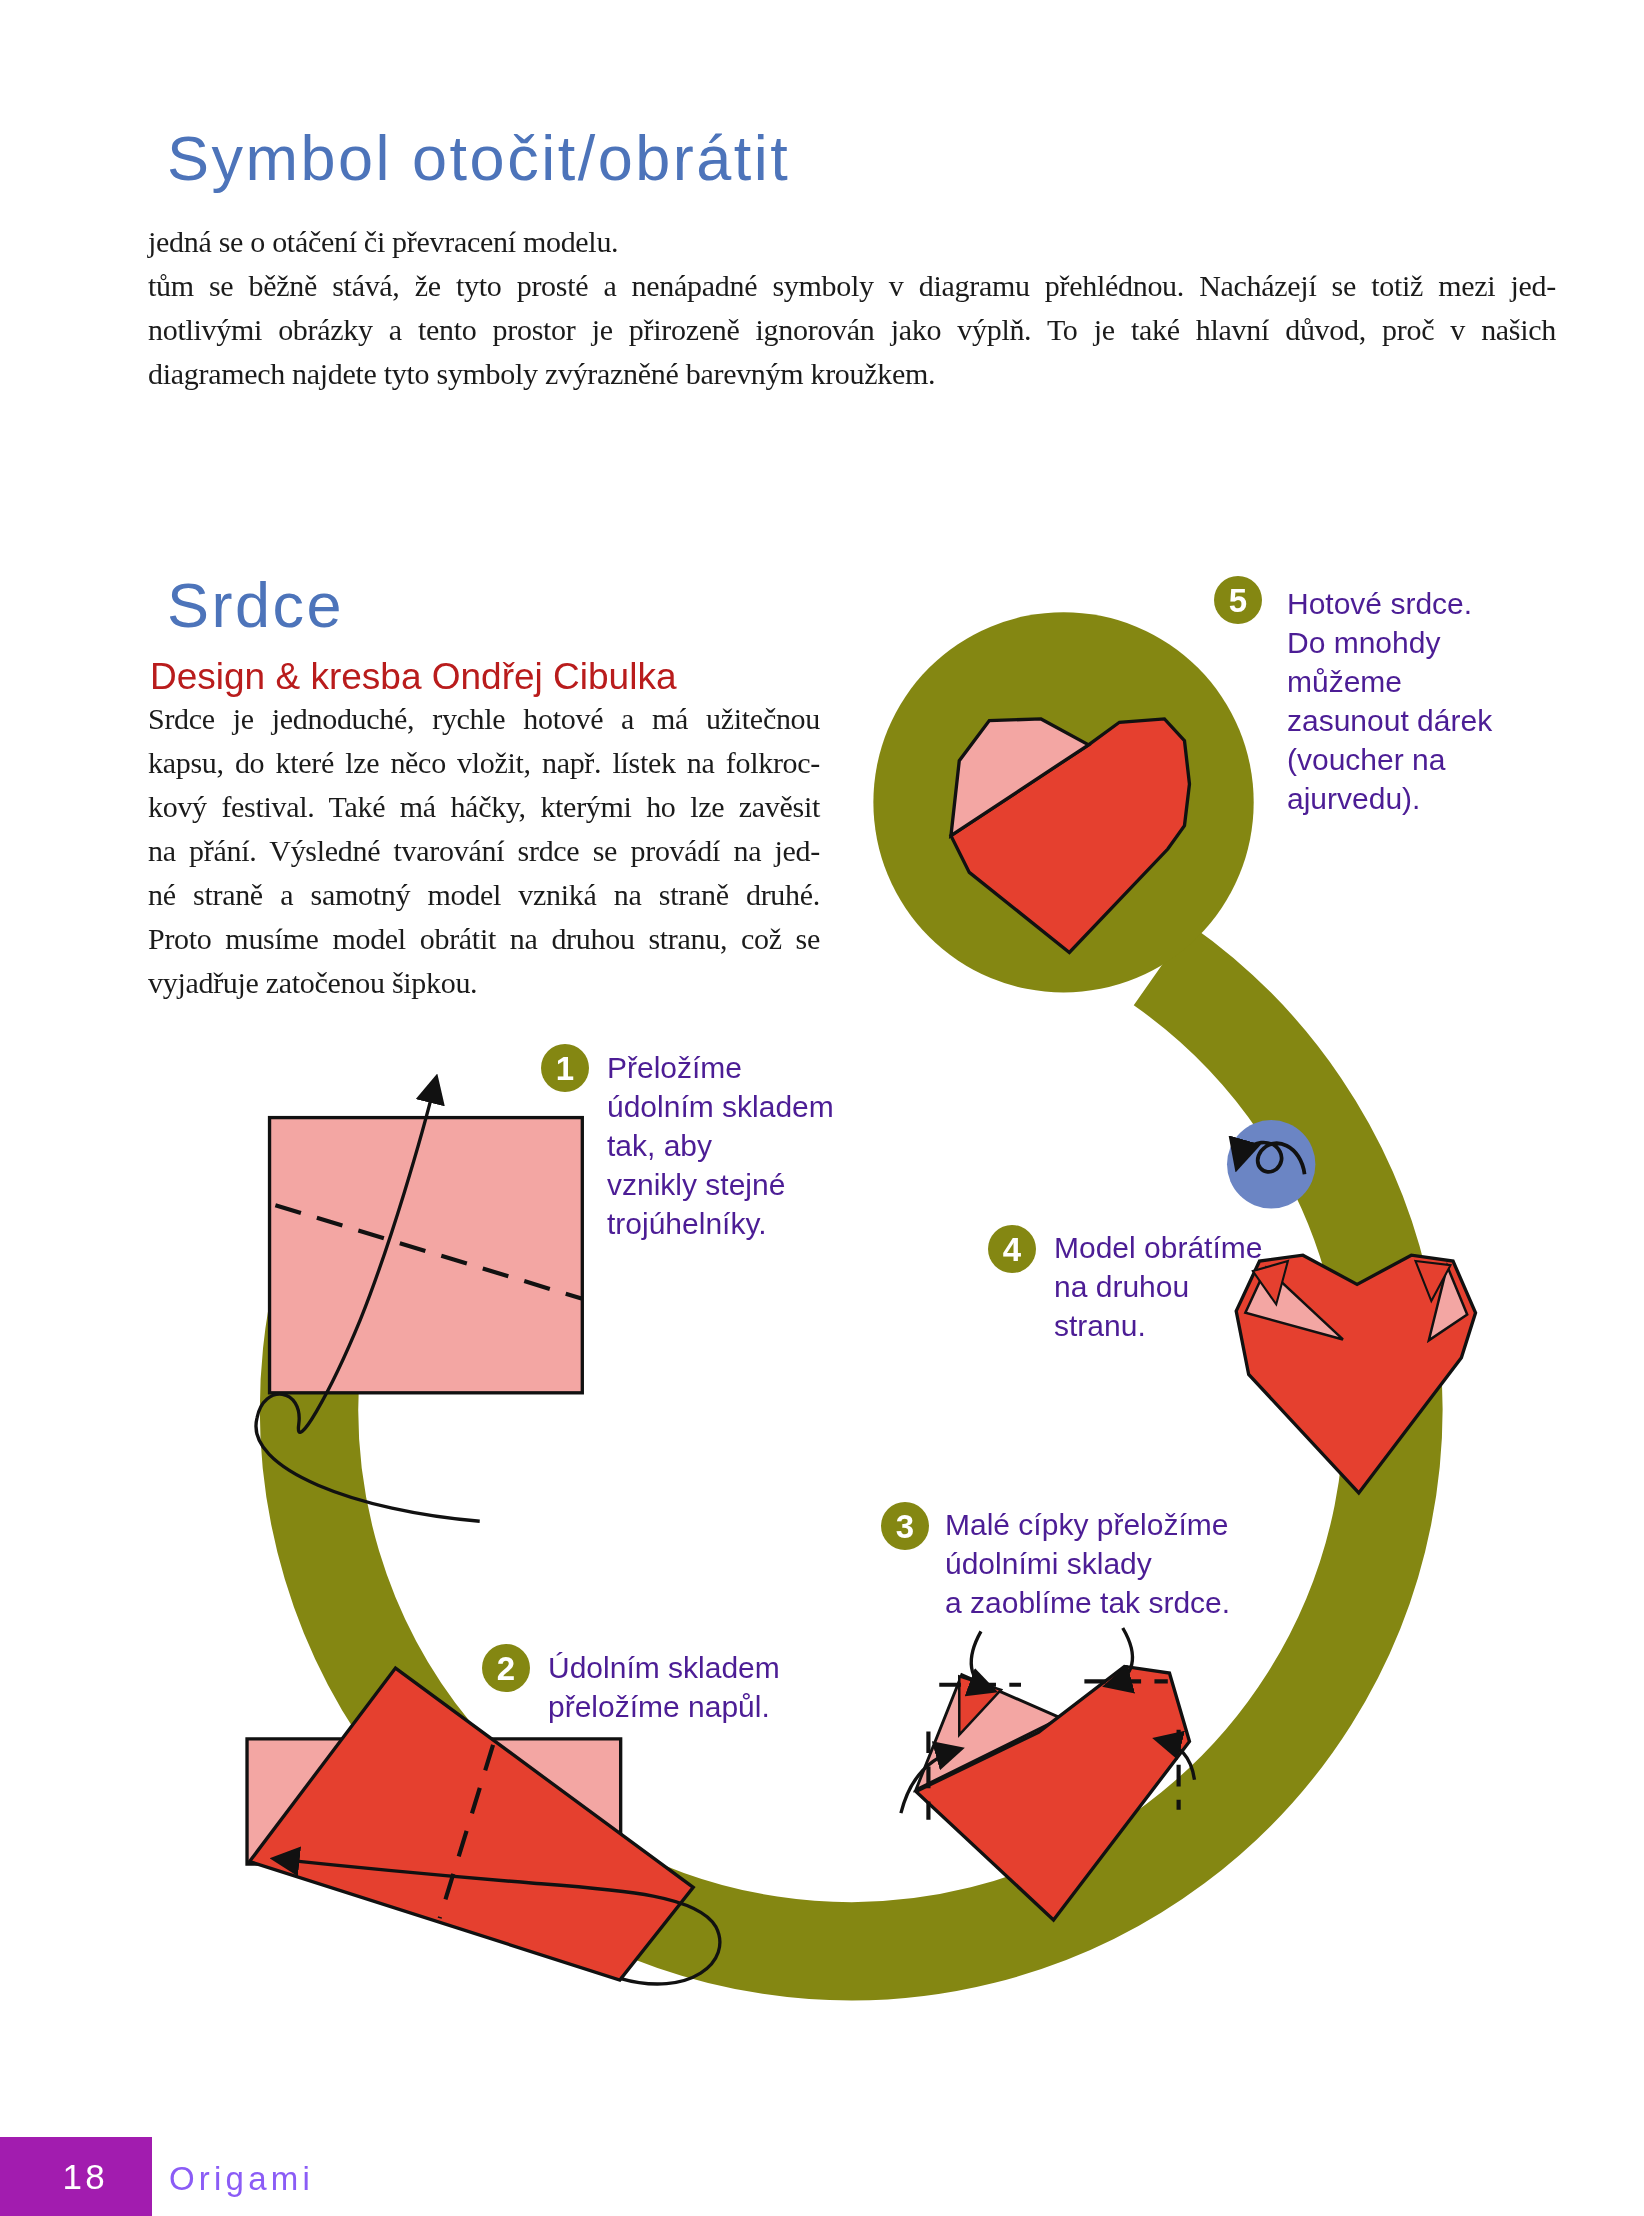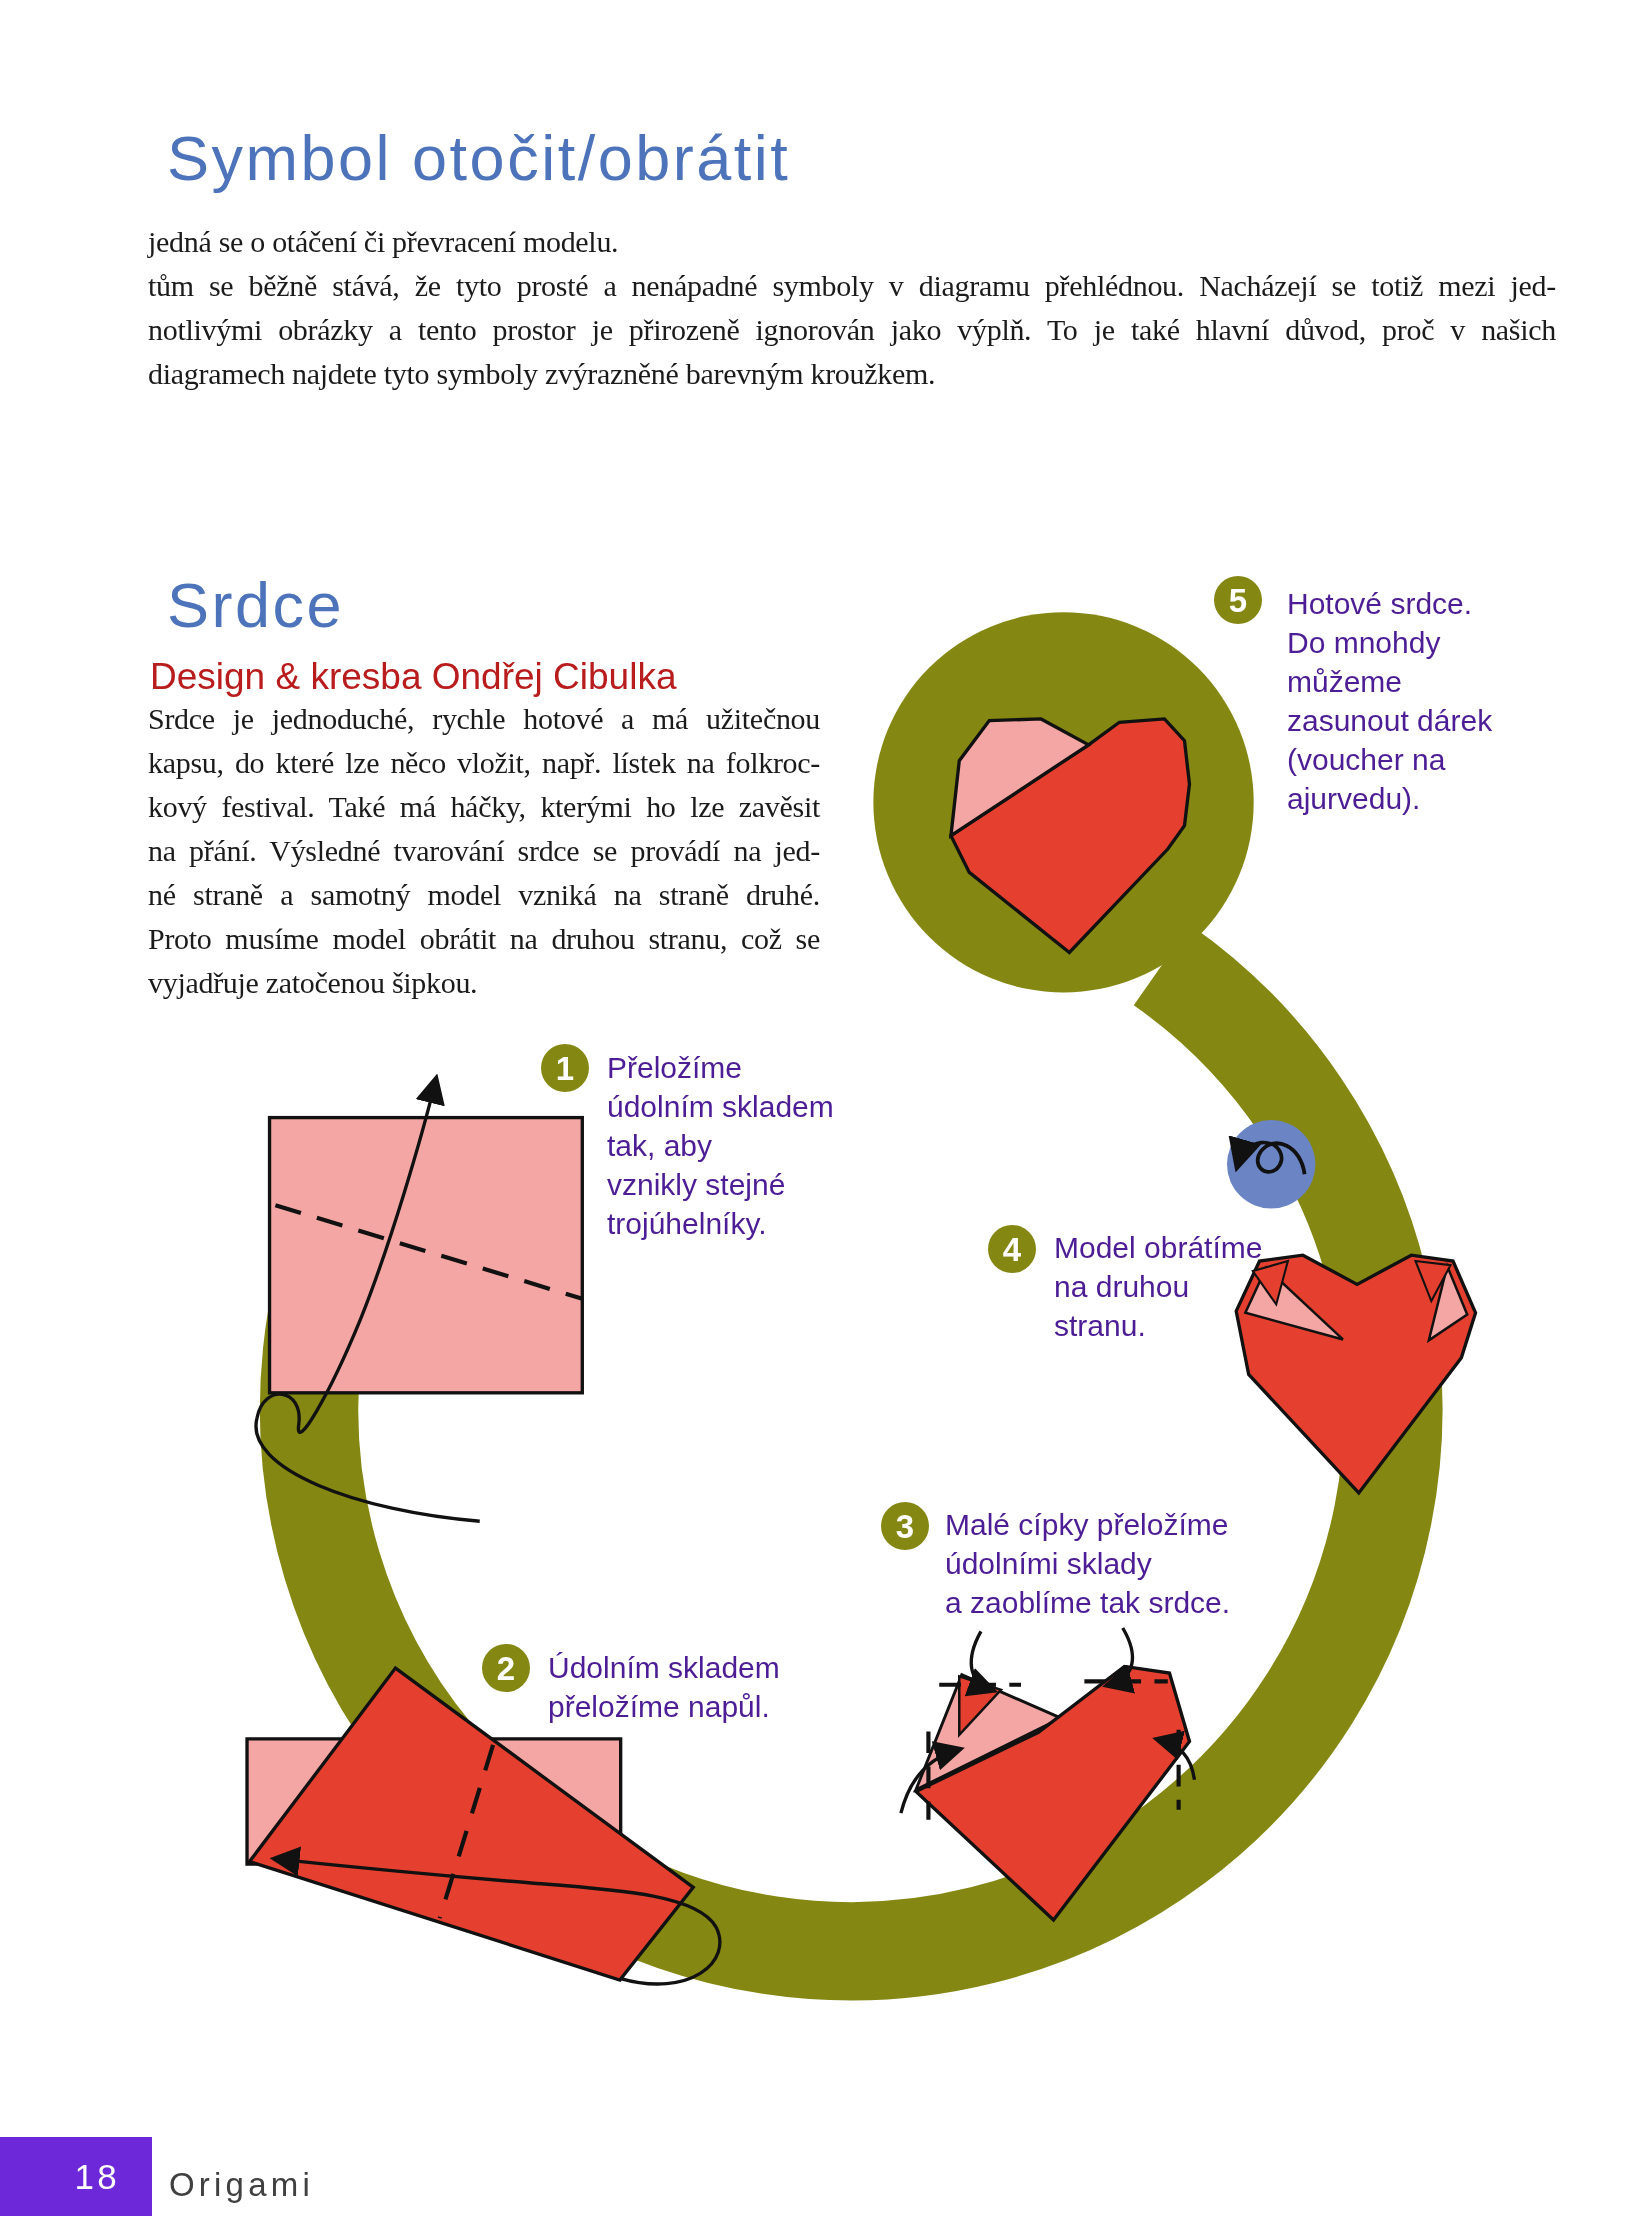--- a/index.html
+++ b/index.html
@@ -10,25 +10,25 @@
   .credit{position:absolute;left:150px;color:#b91c1c;font-size:37px;font-weight:400;}
   .bodytext{position:absolute;color:#1b1b1b;font-family:"Liberation Serif",serif;
             font-size:30px;line-height:44px;letter-spacing:-0.3px;}
   .pline{text-align:justify;text-align-last:justify;white-space:nowrap;}
   .pline.last{text-align-last:left;}
   .caption{position:absolute;color:#4c1d95;font-size:30px;line-height:39px;font-weight:400;}
   .badge{position:absolute;width:48px;height:48px;border-radius:50%;background:#848712;
          color:#ffffff;font-size:33px;font-weight:bold;display:flex;align-items:center;
          justify-content:center;line-height:1;}
   .diagram{position:absolute;left:0;top:0;width:1645px;height:2216px;}
-  .footer-box{position:absolute;left:0;top:2137px;width:152px;height:79px;background:#6d28d9;
-              display:flex;align-items:center;justify-content:flex-end;padding-right:32px;
+  .footer-box{position:absolute;left:0;top:2137px;width:152px;height:79px;background:#a21caf;
+              display:flex;align-items:center;justify-content:flex-end;padding-right:44px;
               box-sizing:border-box;color:#ffffff;font-size:35px;letter-spacing:3.3px;}
-  .footer-title{position:absolute;left:169px;top:2160px;color:#404040;font-size:33px;
-                letter-spacing:4.2px;margin-top:6px;}
+  .footer-title{position:absolute;left:169px;top:2160px;color:#8b5cf6;font-size:33px;
+                letter-spacing:4.2px;}
 </style>
 </head>
 <body>
 
 <div class="page">
 
   <div class="h1" style="top:127px;">Symbol otočit/obrátit</div>
 
   <div class="bodytext" style="left:148px;top:220px;width:1408px;">
     <div class="pline last">jedná se o otáčení či převracení modelu.</div>

